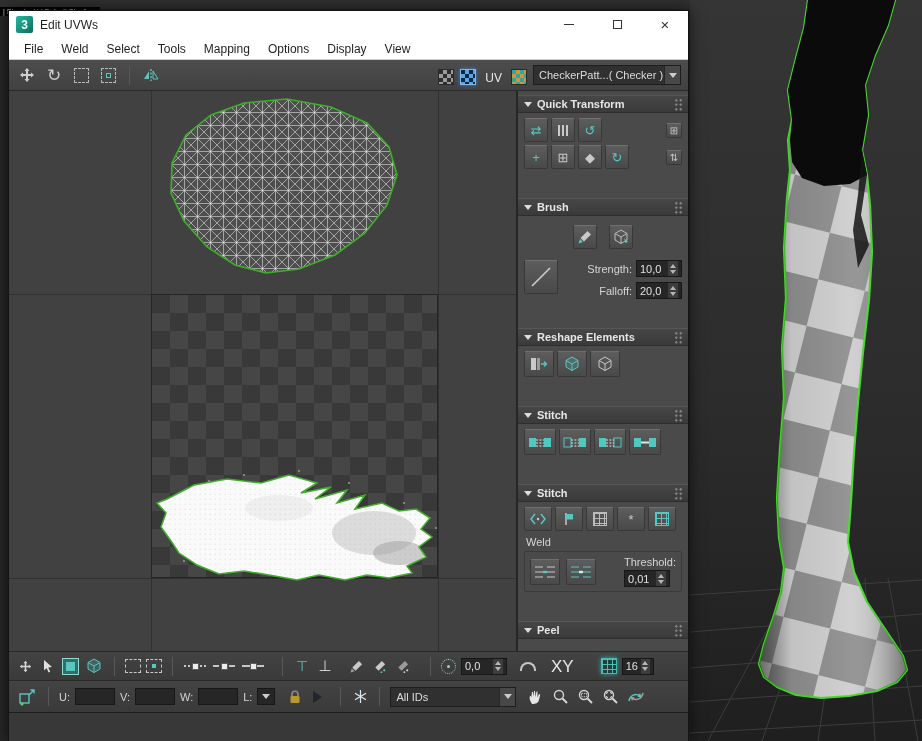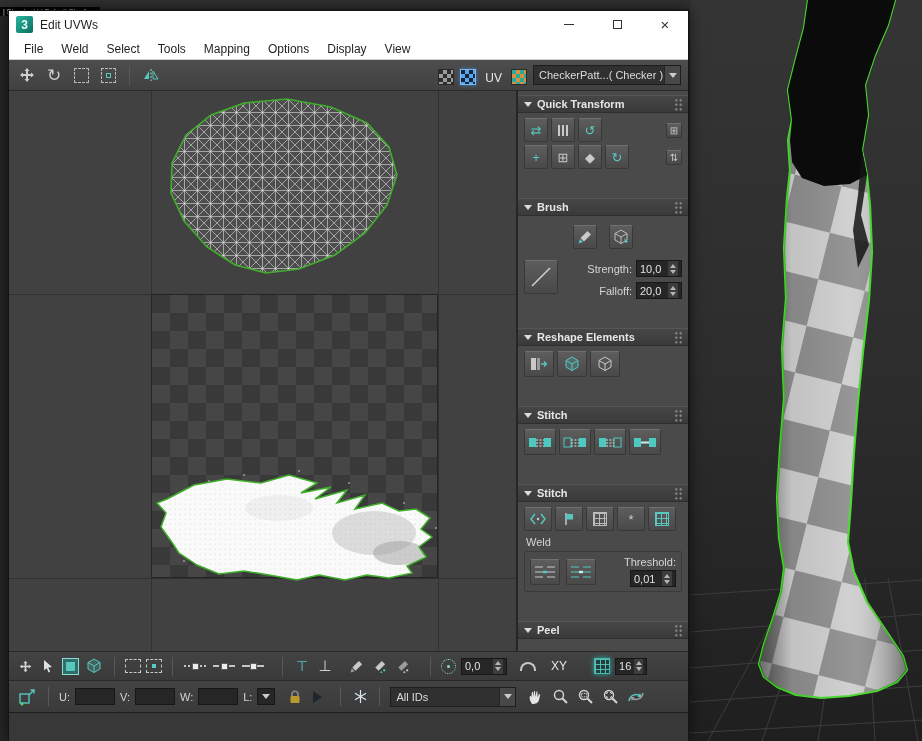--- a/index.html
+++ b/index.html
@@ -84,21 +84,21 @@
   .spin .up{border-bottom:4px solid #b5b5b5}
   .spin .dn{border-top:4px solid #b5b5b5}
   .w46{width:46px}.w40{width:40px}
   .brush-tools{display:flex;gap:12px;justify-content:center;width:100%;margin:4px 0 8px}
   .brush-rows{display:flex;align-items:flex-start;gap:16px;width:100%}
   .fcurve{width:34px;height:34px}
   .bcol{flex:1;display:flex;flex-direction:column;gap:5px}
   .browf{display:flex;align-items:center;justify-content:flex-end;gap:4px}
   .gboxlbl{width:100%;font-size:11px;color:#d5d5d5;margin:2px 0 0 2px}
   .gbox{border:1px solid #3a3a3a;border-radius:2px;padding:4px 5px;display:flex;gap:6px;align-items:center;width:100%}
-  .thcol{display:flex;flex-direction:column;gap:2px;margin-left:auto;align-items:flex-end}
+  .thcol{display:flex;flex-direction:column;gap:2px;margin-left:auto;align-items:flex-start}
   .pcirc{width:22px;height:22px;border-radius:50%;background:conic-gradient(from 40deg,#57c7bf 0 72%,#8b8b8b 0);position:relative}
   .pcirc::after{content:"";position:absolute;inset:6px;border-radius:50%;background:#4a4a4a}
   .cb{width:13px;height:13px;background:#2b2b2b;border:1px solid #5a5a5a;position:relative}
   .cb.checked::after{content:"";position:absolute;left:2px;top:2px;width:7px;height:4px;
                      border-left:2px solid #d8e8e0;border-bottom:2px solid #d8e8e0;transform:rotate(-45deg)}
   .gridico{width:14px;height:14px;border:1px solid #bcbcbc;
            background-image:linear-gradient(#bcbcbc 1px,transparent 1px),linear-gradient(90deg,#bcbcbc 1px,transparent 1px);
            background-size:5px 5px}
   .gridico.tealg{border-color:#57c7bf;background-image:linear-gradient(#57c7bf 1px,transparent 1px),linear-gradient(90deg,#57c7bf 1px,transparent 1px)}
 
@@ -565,21 +565,21 @@
       <span class="vsep" style="margin-left:14px"></span>
       <div class="dial"></div>
       <div class="nfield w46">
         <span class="val">0,0</span>
         <span class="spin">
             <i class="up"></i>
             <i class="dn"></i>
           </span>
       </div>
       <div class="arc" style="margin-left:8px"></div>
-      <span class="glyph" style="font-size:12px;color:#e6e6e6;margin-left:10px">XY</span>
+      <span class="glyph" style="font-size:17px;color:#e6e6e6;margin-left:10px">XY</span>
       <div class="gridact" style="margin-left:22px"></div>
       <div class="nfield" style="width:32px">
         <span class="val">16</span>
         <span class="spin">
             <i class="up"></i>
             <i class="dn"></i>
           </span>
       </div>
     </div>
 

